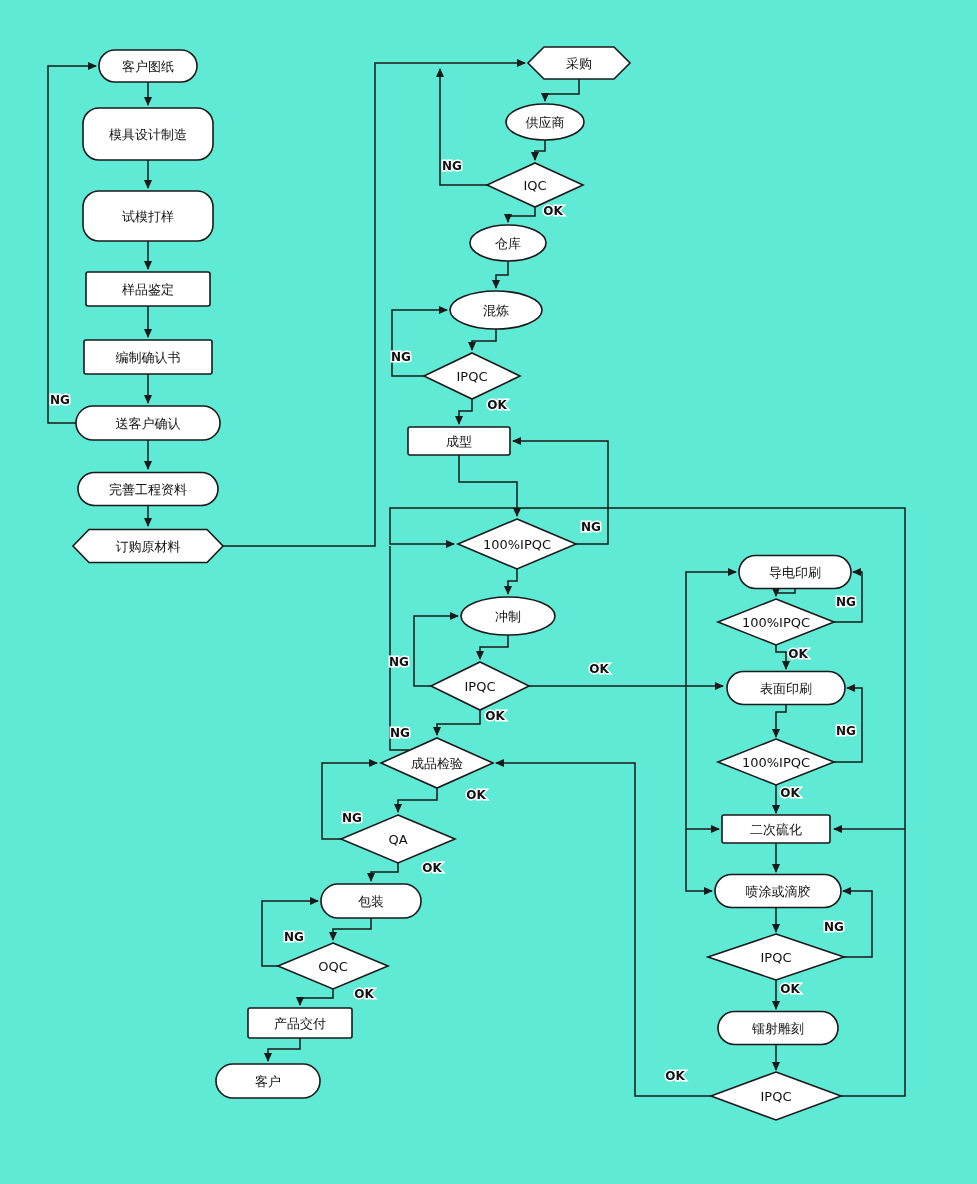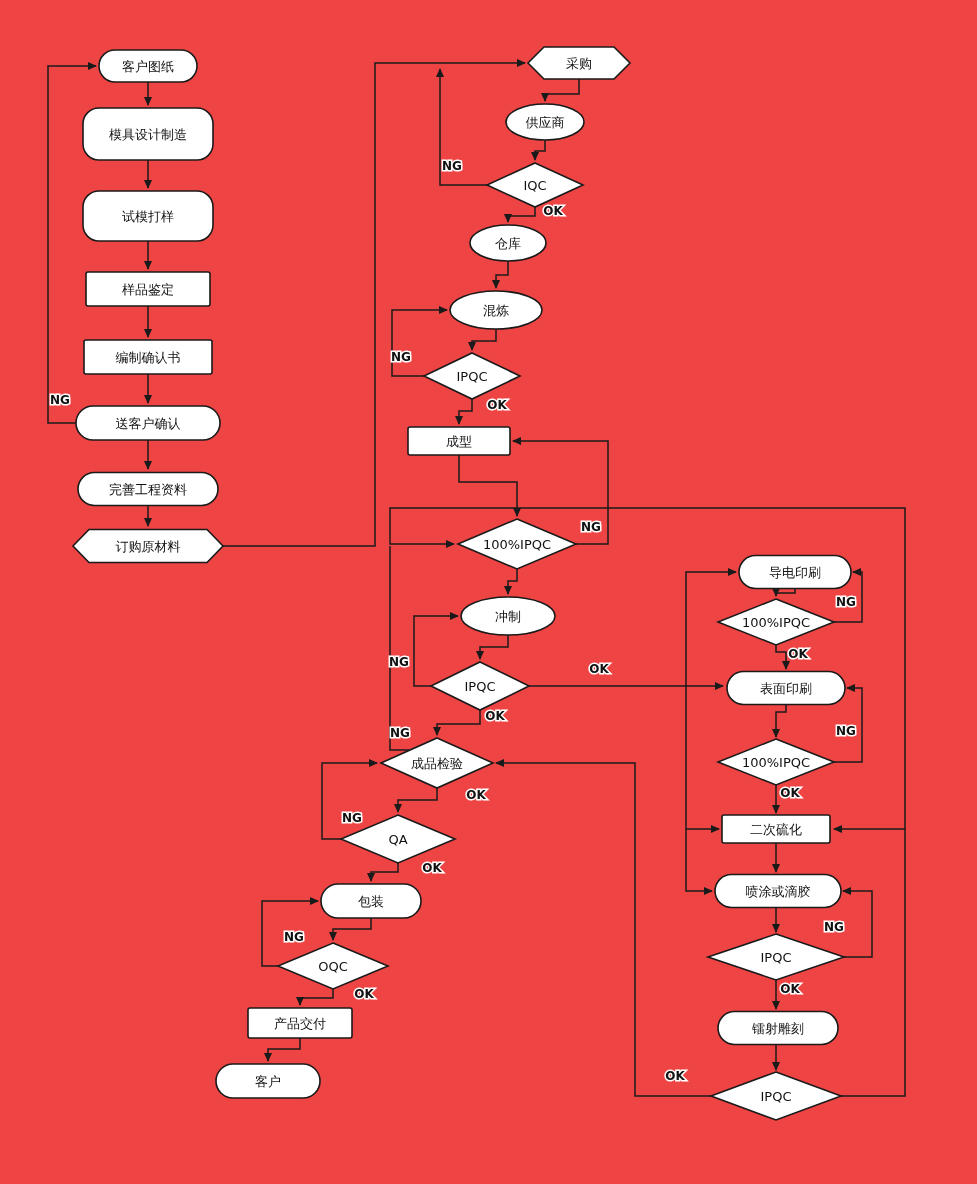--- a/index.html
+++ b/index.html
@@ -1,16 +1,16 @@
 <!DOCTYPE html>
 <html><head>
 <meta charset="utf-8">
 <style>
   html,body{margin:0;padding:0;background:#ffffff;}
-  #canvas-wrap{position:relative;width:977px;height:1184px;background:#ef4444;margin:0;}
+  #canvas-wrap{position:relative;width:977px;height:1184px;background:#5eead4;margin:0;}
   .edge{fill:none;stroke:#1a1a1a;stroke-width:1.5px;}
   .node-shape{fill:#ffffff;stroke:#1a1a1a;stroke-width:1.6px;}
   .node-label{font-family:"DejaVu Sans",sans-serif;font-size:13px;fill:#111111;text-anchor:middle;}
   .edge-label{font-family:"DejaVu Sans",sans-serif;font-size:12px;font-weight:bold;fill:#111111;text-anchor:middle;paint-order:stroke;stroke:#ffffff;stroke-width:3px;}
   .arrow-head{fill:#1a1a1a;}
 </style>
 </head>
 <body>
 
 <div id="canvas-wrap">

